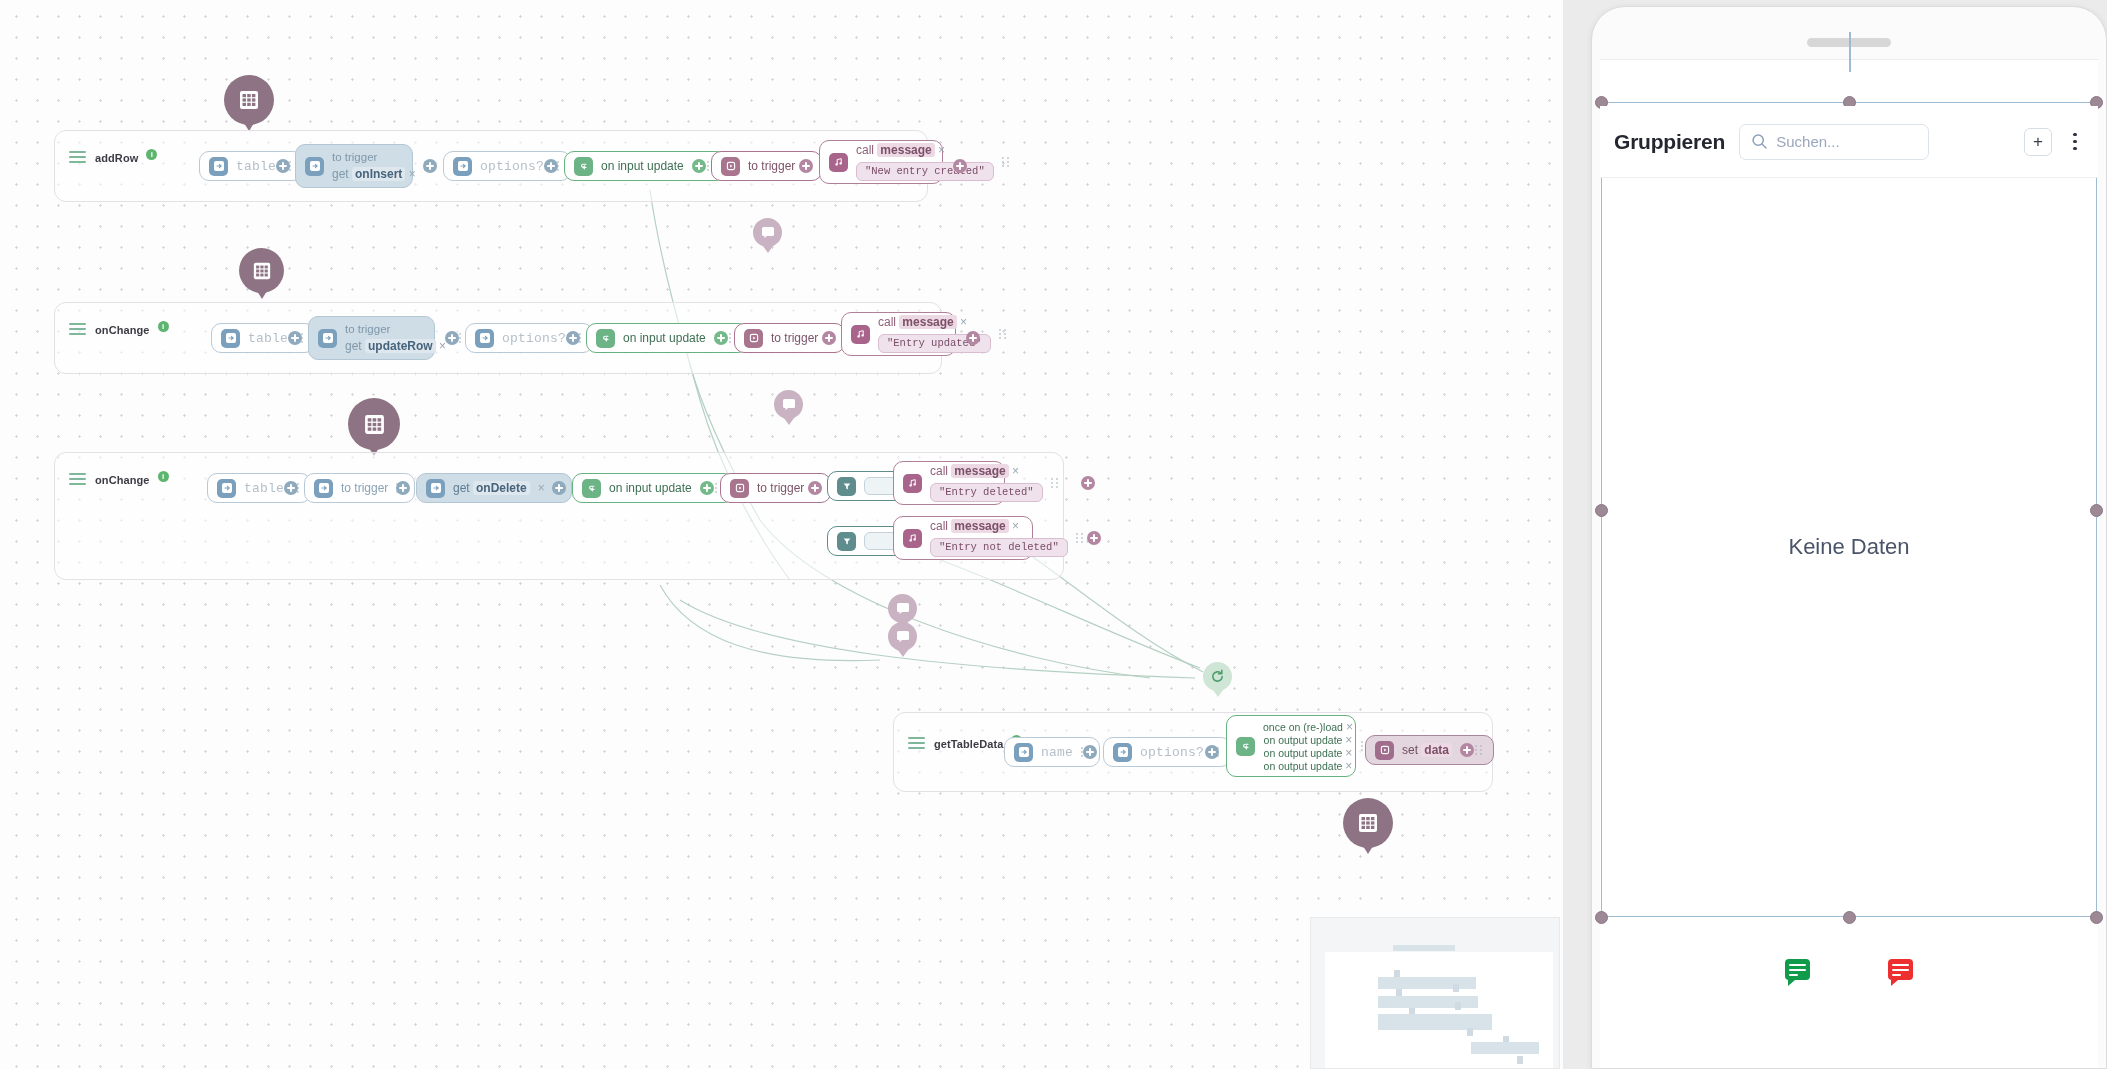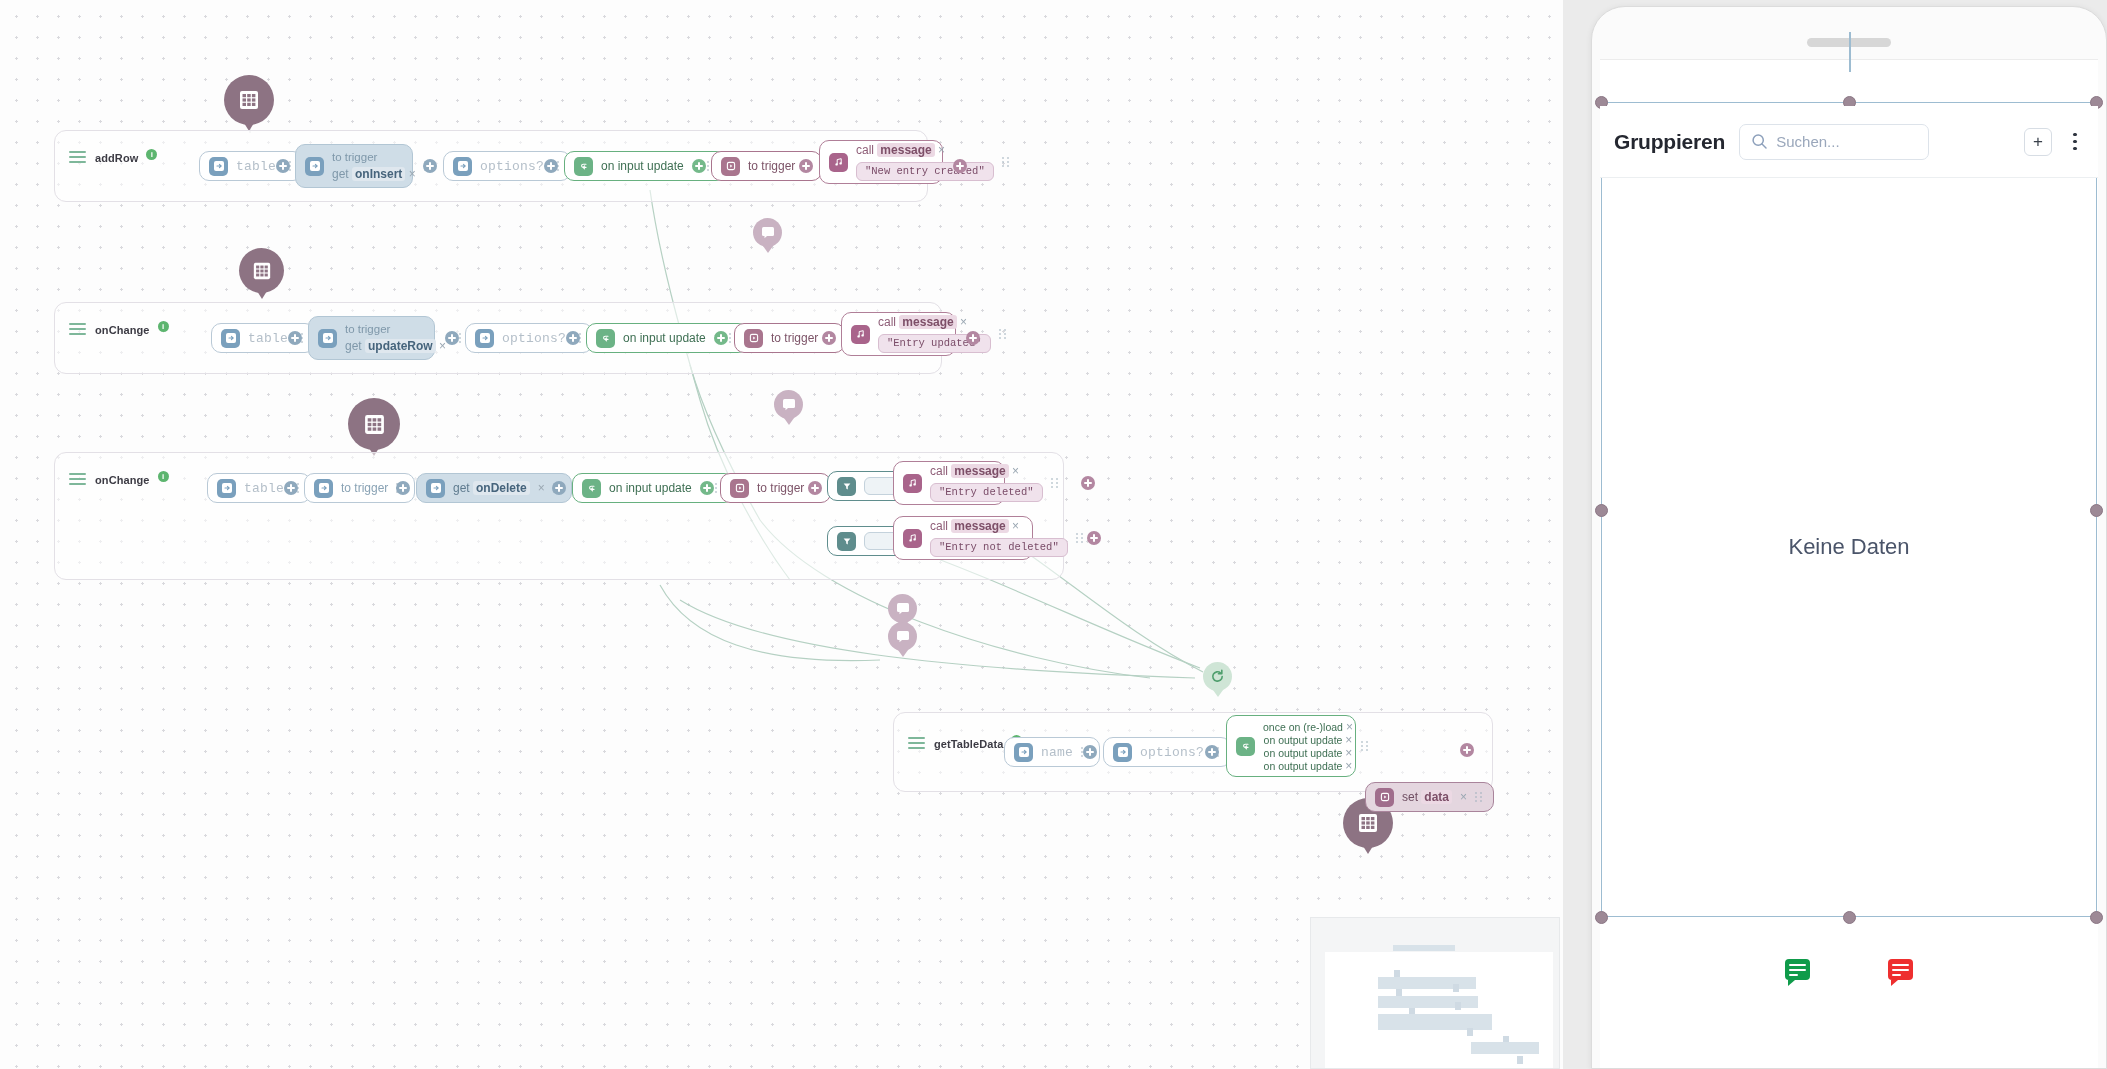--- a/index.html
+++ b/index.html
@@ -82,21 +82,21 @@
   .chip.green { border-color:#67b07f;text-align:center; }
   .chip.green .sq { background:#6cb386; }
   .chip.green .lbl-d { color:#3e6f53; font-family:"Liberation Sans",sans-serif; font-size:12px;}
   .chip.pink { border-color:#a9758e; }
   .chip.pink .sq { background:#a9758e; }
   .chip.pink .lbl-d { color:#7d5468; font-family:"Liberation Sans",sans-serif; font-size:12px;}
   .chip.pinkmsg { border-color:#b07f98; }
   .chip.pinkmsg .sq { background:#a9648b; border-radius:5px;}
   .chip.teal { border-color:#5f8d8d; }
   .chip.teal .sq { background:#5f8d8d; }
-  .chip.mauve { border-color:#a9849b; background:#e4d6df;margin-top:47px; }
+  .chip.mauve { border-color:#a9849b; background:#e4d6df; }
   .chip.mauve .sq { background:#a06d8c; }
   .chip.mauve .lbl-d { color:#6f4e62; font-family:"Liberation Sans",sans-serif; font-size:12px;}
 
   .xmark { font-size: 12px; color:#9aa7b2; line-height:1; cursor:default; }
   .tok {
     background:#dfe7ee; border-radius:3px; padding:0 3px; font-weight:600; color:#46647c;
   }
   .tok.p { background:#ecd9e4; color:#7d4f68; }
 
   .twoline { display:flex; flex-direction:column; gap:2px; line-height:1.25;}

